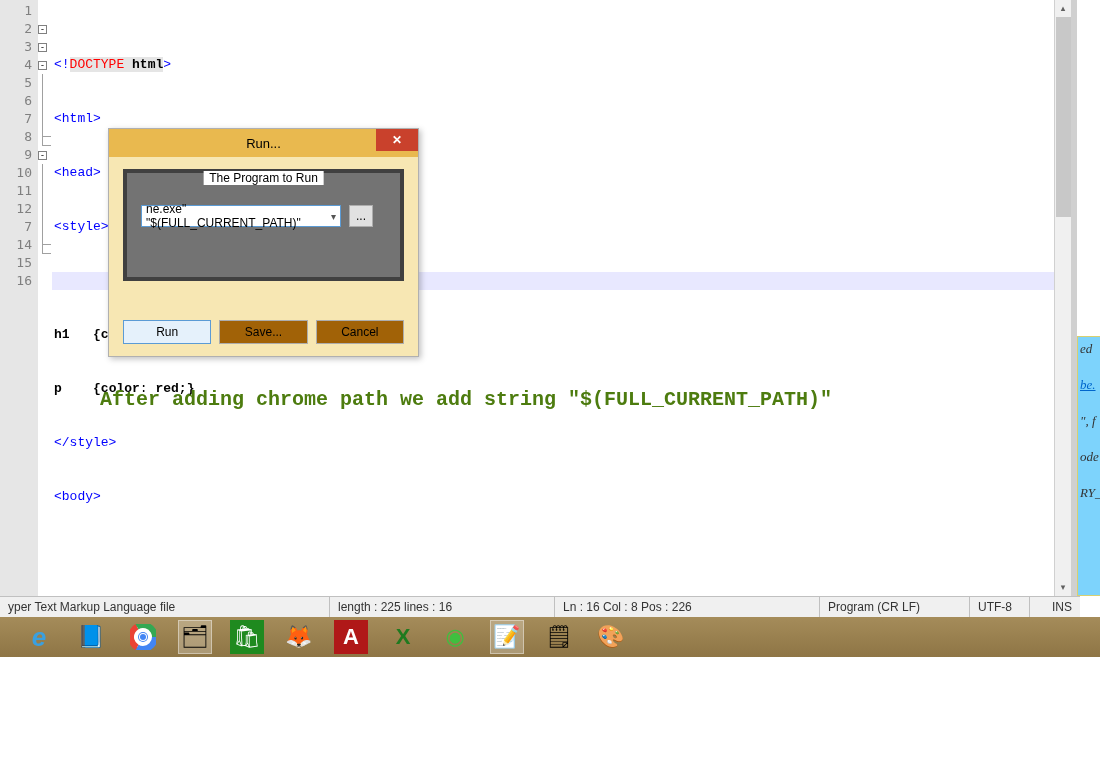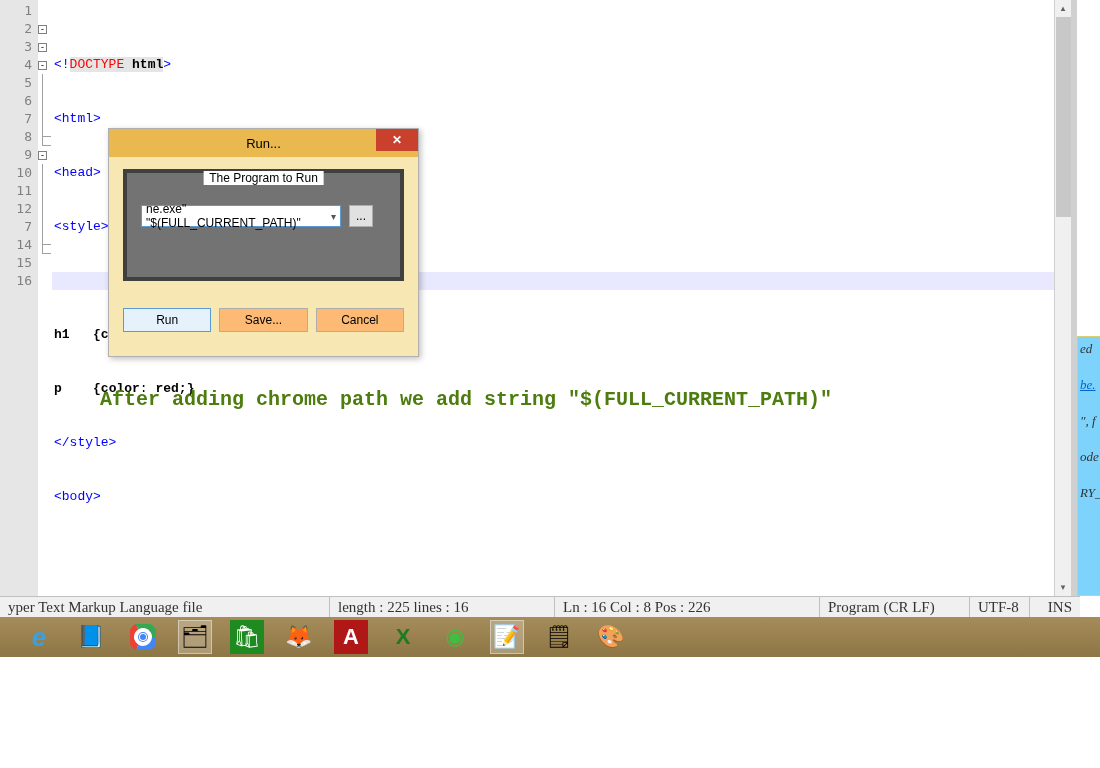--- a/index.html
+++ b/index.html
@@ -18,38 +18,38 @@
   .t-red { color: #ff0000; }
   .t-black { color: #000; font-weight: bold;}
   .annotation { position:absolute; top:388px; left:100px; color:#4d7c0f; font-weight:bold; font-size:20px; font-family:Liberation Mono, monospace;}
   .scroll-v { position:absolute; top:0; right:29px; width:17px; height:596px; background:#f0f0f0; border-left:1px solid #d0d0d0;}
   .scroll-v .up, .scroll-v .dn { height:17px; text-align:center; font-size:9px; color:#606060; line-height:17px;}
   .scroll-v .thumb { position:absolute; top:17px; left:1px; width:15px; height:200px; background:#c8c8c8;}
   .right-strip { position:absolute; top:0; left:1071px; width:6px; height:596px; background:#d0d0d0;}
   .sticky { position:absolute; top:336px; left:1077px; width:33px; height:260px; background:#7dd3fc; border:1px solid #d8d070; font-family:"Segoe UI"; font-size:13px; overflow:hidden; padding:4px 2px;}
   .sticky div { margin-bottom:20px; font-style: italic; color:#333; white-space:nowrap;}
   .sticky .link { color:#0066cc; text-decoration:underline;}
-  .statusbar { position:absolute; top:596px; left:0; width:1080px; height:21px; background:#f0f0f0; border-top:1px solid #c0c0c0; display:flex; align-items:center; font-size:15px; color:#333;font-family:Liberation Serif, serif;}
+  .statusbar { position:absolute; top:596px; left:0; width:1080px; height:21px; background:#f0f0f0; border-top:1px solid #c0c0c0; display:flex; align-items:center; font-size:12px; color:#333;}
   .statusbar .cell { border-right:1px solid #c0c0c0; padding:0 8px; height:100%; display:flex; align-items:center; }
   .taskbar { position:absolute; top:617px; left:0; width:1100px; height:40px; background:linear-gradient(#a58c5a,#8e7545); display:flex; align-items:center; gap:18px; padding-left:22px;}
   .taskbar .ticon { width:34px; height:34px; display:flex; align-items:center; justify-content:center; font-size:22px;}
   .taskbar .active { background:rgba(255,255,255,0.25); border:1px solid rgba(255,255,255,0.4);}
   .below { position:absolute; top:657px; left:0; width:1100px; height:111px; background:#fff;}
 
   
   .dialog { position:absolute; top:128px; left:108px; width:311px; height:229px; background:#f7e7b3; border:1px solid #b0b0b0; box-shadow:2px 2px 6px rgba(0,0,0,0.25);}
   .dlg-title { height:28px; background:#e9b94f; display:flex; align-items:center; justify-content:center; position:relative; font-size:13px; color:#000;}
   .dlg-close { position:absolute; right:0; top:0; width:42px; height:22px; background:#c9412c; color:#fff; display:flex; align-items:center; justify-content:center; font-size:12px; font-weight:bold;}
   .dlg-body { position:absolute; top:40px; left:14px; right:14px; height:112px; background:#737373; border:4px solid #404040;}
   .grp-label { position:absolute; top:-2px; left:50%; transform:translateX(-50%); background:#fff; padding:0 6px; font-size:12px; color:#000;}
   .combo { position:absolute; top:32px; left:14px; width:200px; height:22px; border:1px solid #5b9bd5; background:#fff; display:flex; align-items:center; padding:0 4px; font-size:12px;}
   .combo .arrow { margin-left:auto; font-size:10px; color:#555;}
   .browse { position:absolute; top:32px; left:222px; width:24px; height:22px; border:1px solid #adadad; background:#e1e1e1; text-align:center; line-height:20px; font-size:12px;}
-  .dlg-btns { position:absolute; bottom:24px; left:14px; right:14px; display:flex; gap:8px;}
-  .dlg-btn { flex:1; height:24px; background:#fdba74; border:1px solid #adadad; font-size:12px; display:flex; align-items:center; justify-content:center;}
+  .dlg-btns { position:absolute; bottom:12px; left:14px; right:14px; display:flex; gap:8px;}
+  .dlg-btn { flex:1; height:24px; background:#a16207; border:1px solid #adadad; font-size:12px; display:flex; align-items:center; justify-content:center;}
   .dlg-btn.primary { background:#e5f1fb; border-color:#5b9bd5;}
 </style>
 </head>
 <body>
 
 <div class="editor-area">
   <div class="gutter">
     <div>1</div>
     <div>2</div>
     <div>3</div>

